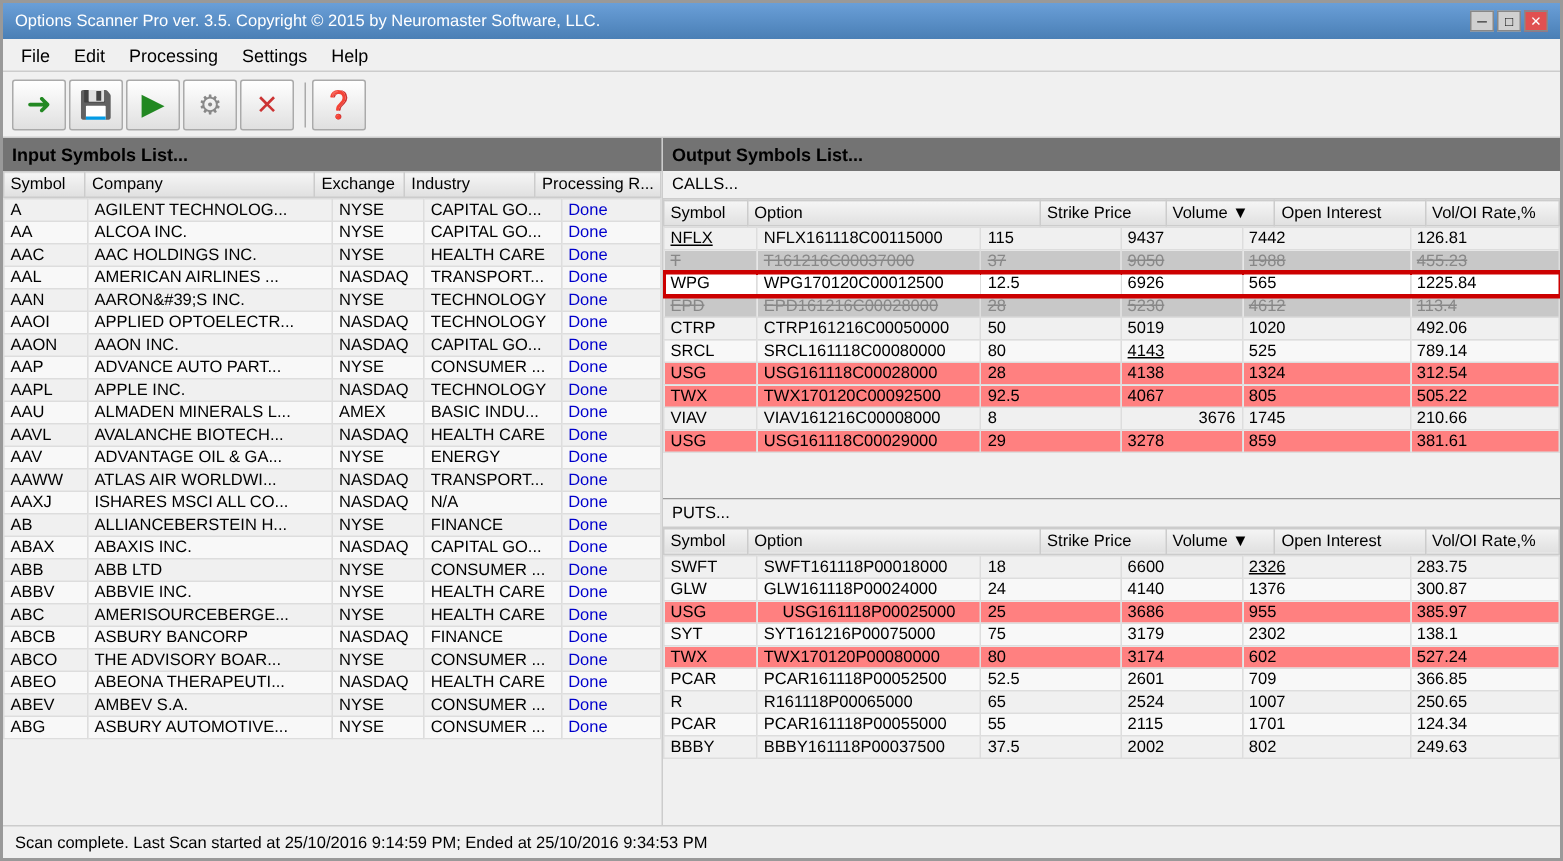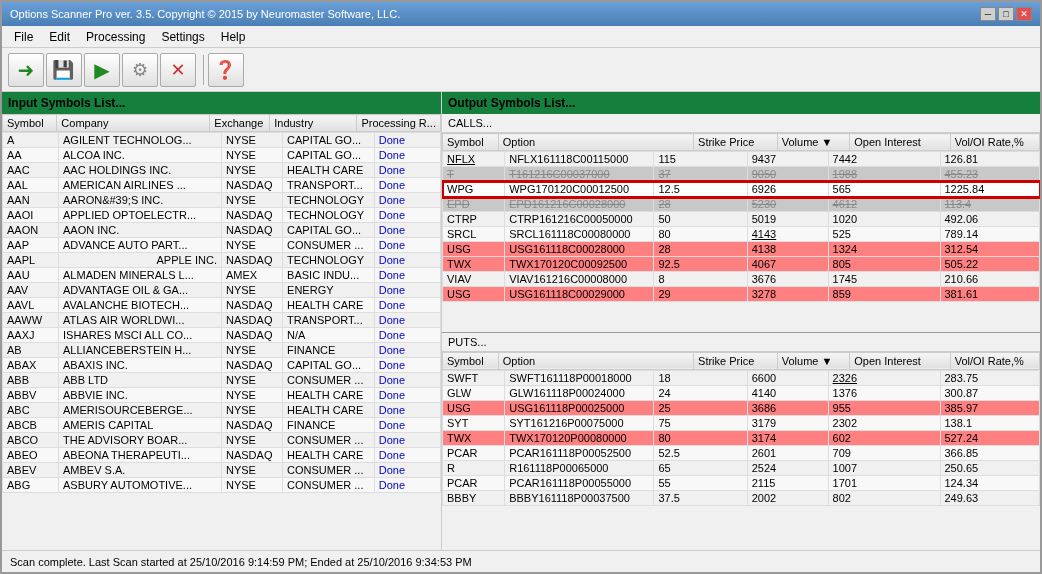--- a/index.html
+++ b/index.html
@@ -94,21 +94,21 @@
     .left-panel {
       width: 440px;
       display: flex;
       flex-direction: column;
       border-right: 1px solid #ccc;
     }
     .panel-header {
       padding: 4px 6px;
       font-size: 12px;
       font-weight: bold;
-      background: #15803d;
+      background: #737373;
     }
     .table-container {
       flex: 1;
       overflow: hidden;
       position: relative;
     }
     table {
       width: 100%;
       border-collapse: collapse;
       font-size: 11px;
@@ -282,47 +282,47 @@
                 </tr>
                 <tr>
                   <td style="width: 55px;">AAP</td>
                   <td style="width: 160px; max-width: 160px;">ADVANCE AUTO PART...</td>
                   <td style="width: 60px;">NYSE</td>
                   <td style="width: 90px;">CONSUMER ...</td>
                   <td style="width: 65px; color: rgb(0, 0, 204);">Done</td>
                 </tr>
                 <tr>
                   <td style="width: 55px;">AAPL</td>
-                  <td style="width: 160px; max-width: 160px; text-align: right;">APPLE INC.</td>
+                  <td style="width: 160px; max-width: 160px;">APPLE INC.</td>
                   <td style="width: 60px;">NASDAQ</td>
                   <td style="width: 90px;">TECHNOLOGY</td>
                   <td style="width: 65px; color: rgb(0, 0, 204);">Done</td>
                 </tr>
                 <tr>
                   <td style="width: 55px;">AAU</td>
                   <td style="width: 160px; max-width: 160px;">ALMADEN MINERALS L...</td>
                   <td style="width: 60px;">AMEX</td>
                   <td style="width: 90px;">BASIC INDU...</td>
                   <td style="width: 65px; color: rgb(0, 0, 204);">Done</td>
                 </tr>
                 <tr>
+                  <td style="width: 55px;">AAVL</td>
+                  <td style="width: 160px; max-width: 160px;">AVALANCHE BIOTECH...</td>
+                  <td style="width: 60px;">NASDAQ</td>
+                  <td style="width: 90px;">HEALTH CARE</td>
+                  <td style="width: 65px; color: rgb(0, 0, 204);">Done</td>
+                </tr>
+                <tr>
                   <td style="width: 55px;">AAV</td>
                   <td style="width: 160px; max-width: 160px;">ADVANTAGE OIL &amp; GA...</td>
                   <td style="width: 60px;">NYSE</td>
                   <td style="width: 90px;">ENERGY</td>
                   <td style="width: 65px; color: rgb(0, 0, 204);">Done</td>
                 </tr>
                 <tr>
-                  <td style="width: 55px;">AAVL</td>
-                  <td style="width: 160px; max-width: 160px;">AVALANCHE BIOTECH...</td>
-                  <td style="width: 60px;">NASDAQ</td>
-                  <td style="width: 90px;">HEALTH CARE</td>
-                  <td style="width: 65px; color: rgb(0, 0, 204);">Done</td>
-                </tr>
-                <tr>
                   <td style="width: 55px;">AAWW</td>
                   <td style="width: 160px; max-width: 160px;">ATLAS AIR WORLDWI...</td>
                   <td style="width: 60px;">NASDAQ</td>
                   <td style="width: 90px;">TRANSPORT...</td>
                   <td style="width: 65px; color: rgb(0, 0, 204);">Done</td>
                 </tr>
                 <tr>
                   <td style="width: 55px;">AAXJ</td>
                   <td style="width: 160px; max-width: 160px;">ISHARES MSCI ALL CO...</td>
                   <td style="width: 60px;">NASDAQ</td>
@@ -359,21 +359,21 @@
                 </tr>
                 <tr>
                   <td style="width: 55px;">ABC</td>
                   <td style="width: 160px; max-width: 160px;">AMERISOURCEBERGE...</td>
                   <td style="width: 60px;">NYSE</td>
                   <td style="width: 90px;">HEALTH CARE</td>
                   <td style="width: 65px; color: rgb(0, 0, 204);">Done</td>
                 </tr>
                 <tr>
                   <td style="width: 55px;">ABCB</td>
-                  <td style="width: 160px; max-width: 160px;">AMERIS CAPITAL</td>
+                  <td style="width: 160px; max-width: 160px;">ASBURY BANCORP</td>
                   <td style="width: 60px;">NASDAQ</td>
                   <td style="width: 90px;">FINANCE</td>
                   <td style="width: 65px; color: rgb(0, 0, 204);">Done</td>
                 </tr>
                 <tr>
                   <td style="width: 55px;">ABCO</td>
                   <td style="width: 160px; max-width: 160px;">THE ADVISORY BOAR...</td>
                   <td style="width: 60px;">NYSE</td>
                   <td style="width: 90px;">CONSUMER ...</td>
                   <td style="width: 65px; color: rgb(0, 0, 204);">Done</td>
@@ -486,21 +486,21 @@
                   <td style="width: 175px;">TWX170120C00092500</td>
                   <td style="width: 75px;">92.5</td>
                   <td style="width: 65px;">4067</td>
                   <td style="width: 90px;">805</td>
                   <td style="width: 80px;">505.22</td>
                 </tr>
                 <tr>
                   <td style="width: 50px;">VIAV</td>
                   <td style="width: 175px;">VIAV161216C00008000</td>
                   <td style="width: 75px;">8</td>
-                  <td style="width: 65px;">3676</td>
+                  <td style="width: 65px; text-align: right;">3676</td>
                   <td style="width: 90px;">1745</td>
                   <td style="width: 80px;">210.66</td>
                 </tr>
                 <tr style="background: rgb(255, 128, 128);">
                   <td style="width: 50px;">USG</td>
                   <td style="width: 175px;">USG161118C00029000</td>
                   <td style="width: 75px;">29</td>
                   <td style="width: 65px;">3278</td>
                   <td style="width: 90px;">859</td>
                   <td style="width: 80px;">381.61</td>
@@ -538,21 +538,21 @@
                 <tr>
                   <td style="width: 50px;">GLW</td>
                   <td style="width: 175px;">GLW161118P00024000</td>
                   <td style="width: 75px;">24</td>
                   <td style="width: 65px;">4140</td>
                   <td style="width: 90px;">1376</td>
                   <td style="width: 80px;">300.87</td>
                 </tr>
                 <tr style="background: rgb(255, 128, 128);">
                   <td style="width: 50px;">USG</td>
-                  <td style="width: 175px;">USG161118P00025000</td>
+                  <td style="width: 175px; text-align: center;">USG161118P00025000</td>
                   <td style="width: 75px;">25</td>
                   <td style="width: 65px;">3686</td>
                   <td style="width: 90px;">955</td>
                   <td style="width: 80px;">385.97</td>
                 </tr>
                 <tr>
                   <td style="width: 50px;">SYT</td>
                   <td style="width: 175px;">SYT161216P00075000</td>
                   <td style="width: 75px;">75</td>
                   <td style="width: 65px;">3179</td>

